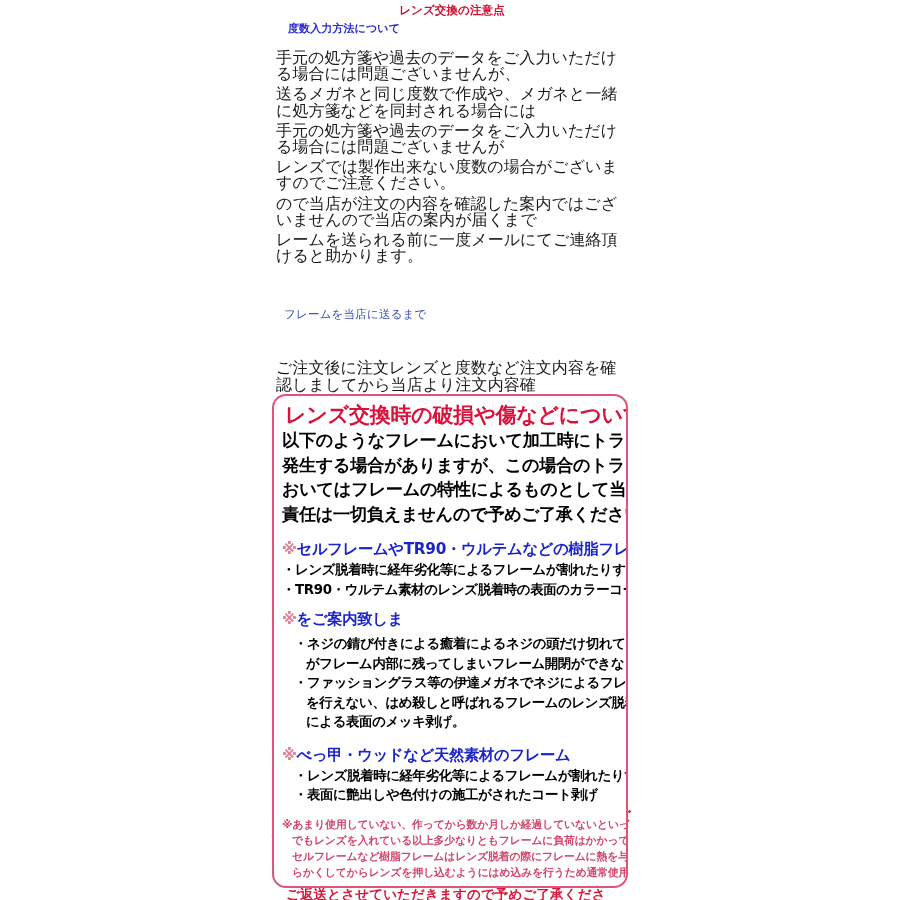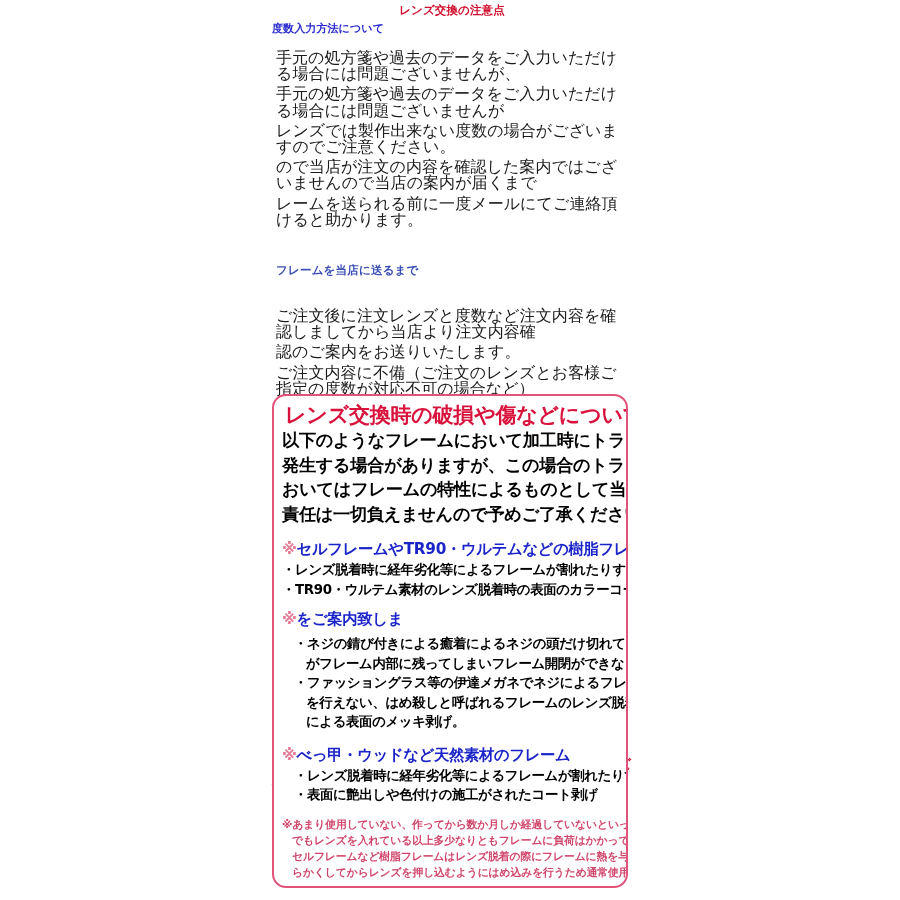--- a/index.html
+++ b/index.html
@@ -30,29 +30,29 @@
     line-height: 15px;
     margin: 3px 0 0 0;
     letter-spacing: 0.1px;
     text-align: center;
   }
   .sec-title-blue {
     color: #2a2ad0;
     font-weight: bold;
     font-size: 11px;
     line-height: 15px;
-    margin: 3px 0 0 0;
+    margin: 3px 0 0 16px;
     letter-spacing: 0.1px;
   }
   .sec-title-blue2 {
     color: #3a4fb5;
-    font-weight: bold;
+    font-weight: normal;
     font-size: 11.5px;
     line-height: 16px;
-    margin: 4px;
+    margin: 12px;
     letter-spacing: 0.2px;
   }
   .body-text {
     color: #1a1a1a;
     font-size: 16px;
     line-height: 16.2px;
     margin: 4px;
     letter-spacing: 0.05px;
   }
   .spacer-sm { height: 10px; }
@@ -166,20 +166,21 @@
 
 <div class="page">
 
   <h1 class="sec-title-red">レンズ交換の注意点</h1>
   <h2 class="sec-title-blue">度数入力方法について</h2>
 
   <div class="spacer-sm"></div>
 
   <div>
     <p class="body-text">手元の処方箋や過去のデータをご入力いただける場合には問題ございませんが、</p>
+    <p class="body-text">送るメガネと同じ度数で作成や、メガネと一緒に処方箋などを同封される場合には</p>
     <p class="body-text">手元の処方箋や過去のデータをご入力いただける場合には問題ございませんが</p>
     <p class="body-text">レンズでは製作出来ない度数の場合がございますのでご注意ください。</p>
     <p class="body-text">ので当店が注文の内容を確認した案内ではございませんので当店の案内が届くまで</p>
     <p class="body-text">レームを送られる前に一度メールにてご連絡頂けると助かります。</p>
   </div>
 
   <div class="spacer-sm"></div>
 
 
   <div class="spacer-md"></div>

